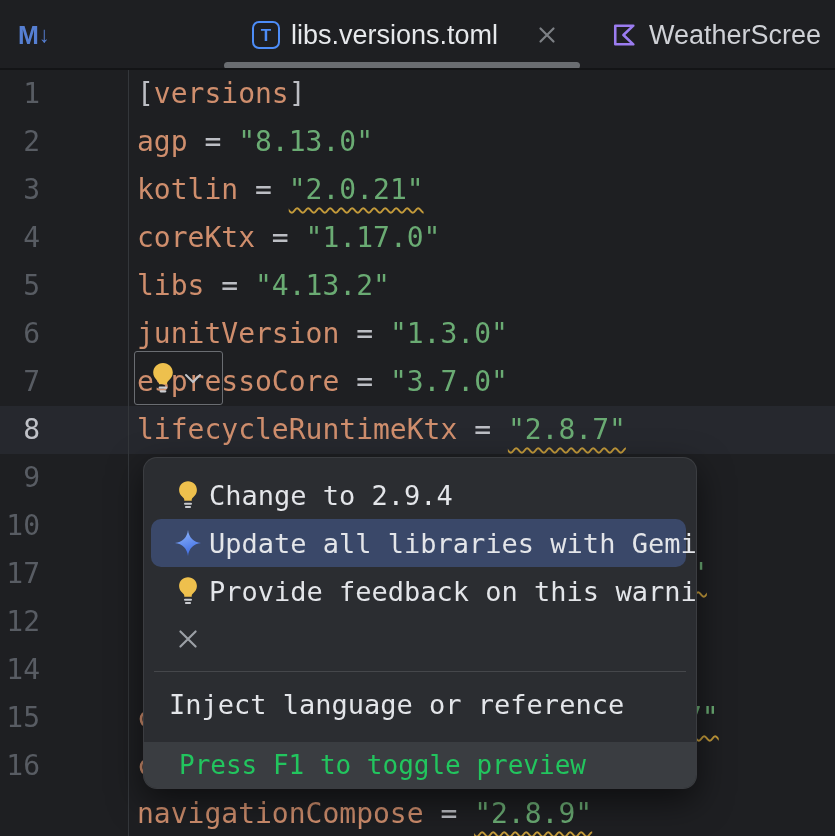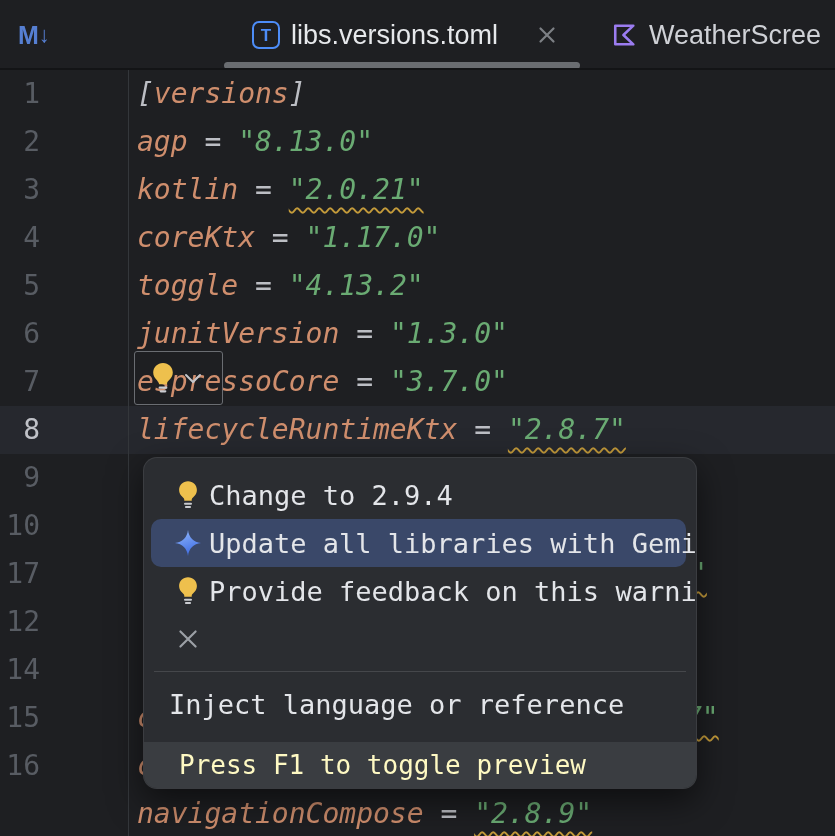--- a/index.html
+++ b/index.html
@@ -20,21 +20,21 @@
                color:#4d8df8; font-weight:700; font-size:17px; line-height:1; }
   .tab-close { margin-left:auto; margin-right:18px; display:grid; place-items:center; width:30px; height:30px; border-radius:5px; }
 
   
   .editor { position:relative; height:766px; background:#1e1f22; font-family:"DejaVu Sans Mono", monospace; }
   .gutter-divider { position:absolute; left:128px; top:0; bottom:0; width:1px; background:#34373b; z-index:2; }
   .gutter { position:absolute; left:0; top:0; width:128px; z-index:3; }
   .gut-num { height:48px; line-height:48px; text-align:right; padding-right:88px; font-size:28px; color:#585c63; }
   .gut-num.cur { color:#bfc1c7; }
   .rows { position:absolute; left:0; top:0; right:0; z-index:1; }
-  .code-row { position:relative; height:48px; line-height:48px; font-size:28px; white-space:pre;font-style:italic; }
+  .code-row { position:relative; height:48px; line-height:48px; font-size:28px; white-space:pre; }
   .code-row.cur { background:#26282e; }
   .code-text { position:absolute; left:137px; top:0; }
   .code-row .abs { position:absolute; top:0; }
   .tk-key { color:#cf8e6d; }
   .tk-op, .tk-punct { color:#bcbec4; }
   .tk-str { color:#6aab73; }
   .tk-warn { text-decoration:underline wavy #c49b3a 2px; text-underline-offset:8px; }
 
   
   .bulb-widget { position:absolute; left:134px; top:281px; width:89px; height:54px;
@@ -46,21 +46,21 @@
            background:#2b2d31; border:1px solid rgba(255,255,255,.08); border-radius:14px;
            box-shadow:0 12px 34px rgba(0,0,0,.55); display:flex; flex-direction:column;
            padding-top:13px; font-size:27px; color:#e3e5e9; overflow:hidden; }
   .popup-item { height:48px; display:flex; align-items:center; padding-left:24px; }
   .popup-item .ico { width:40px; display:flex; align-items:center; justify-content:center; flex:none; }
   .popup-item .lbl { padding-left:1px; white-space:nowrap; }
   .popup-item.selected { margin:0 10px 0 7px; padding-left:17px; background:#3a4869; border-radius:10px; }
   .popup-sep { border-top:1.5px solid #45474b; margin:8px 10px; }
   .popup-item.noicon { }
   .popup-footer { margin-top:auto; height:46px; line-height:46px; background:#3a3d41;
-                  color:#fef9c3; font-size:26px; padding-left:35px; white-space:nowrap; }
+                  color:#22c55e; font-size:26px; padding-left:35px; white-space:nowrap; }
 </style>
 </head>
 <body>
 
 <div class="tabbar">
   <div class="tab tab-plan">
     <span class="md-icon">M<span class="arr">↓</span></span>
   </div>
   <div class="tab tab-toml">
     <span class="toml-icon">T</span>
@@ -81,21 +81,21 @@
     <span>WeatherScree</span>
   </div>
 </div>
 
 <div class="editor">
   <div class="rows">
       <div class="code-row"><span class="code-text"><span class="tk-punct">[</span><span class="tk-key">versions</span><span class="tk-punct">]</span></span></div>
       <div class="code-row"><span class="code-text"><span class="tk-key">agp</span><span class="tk-op"> = </span><span class="tk-str">"8.13.0"</span></span></div>
       <div class="code-row"><span class="code-text"><span class="tk-key">kotlin</span><span class="tk-op"> = </span><span class="tk-str tk-warn">"2.0.21"</span></span></div>
       <div class="code-row"><span class="code-text"><span class="tk-key">coreKtx</span><span class="tk-op"> = </span><span class="tk-str">"1.17.0"</span></span></div>
-      <div class="code-row"><span class="code-text"><span class="tk-key">toggle</span><span class="tk-op"> = </span><span class="tk-str">"4.13.2"</span></span></div>
+      <div class="code-row"><span class="code-text"><span class="tk-key">libs</span><span class="tk-op"> = </span><span class="tk-str">"4.13.2"</span></span></div>
       <div class="code-row"><span class="code-text"><span class="tk-key">junitVersion</span><span class="tk-op"> = </span><span class="tk-str">"1.3.0"</span></span></div>
       <div class="code-row"><span class="code-text"><span class="tk-key">espressoCore</span><span class="tk-op"> = </span><span class="tk-str">"3.7.0"</span></span></div>
       <div class="code-row cur"><span class="code-text"><span class="tk-key">lifecycleRuntimeKtx</span><span class="tk-op"> = </span><span class="tk-str tk-warn">"2.8.7"</span></span></div>
       <div class="code-row"><span class="code-text"></span></div>
       <div class="code-row"><span class="code-text"></span></div>
       <div class="code-row"><span class="tk-str tk-warn abs" style="left: 690px;">"</span><span class="code-text"></span></div>
       <div class="code-row"><span class="code-text"></span></div>
       <div class="code-row"><span class="code-text"></span></div>
       <div class="code-row"><span class="tk-key abs" style="left: 137px;">c</span><span class="tk-str tk-warn abs" style="left: 685px;">7"</span><span class="code-text"></span></div>
       <div class="code-row"><span class="tk-key abs" style="left: 137px;">c</span><span class="code-text"></span></div>

